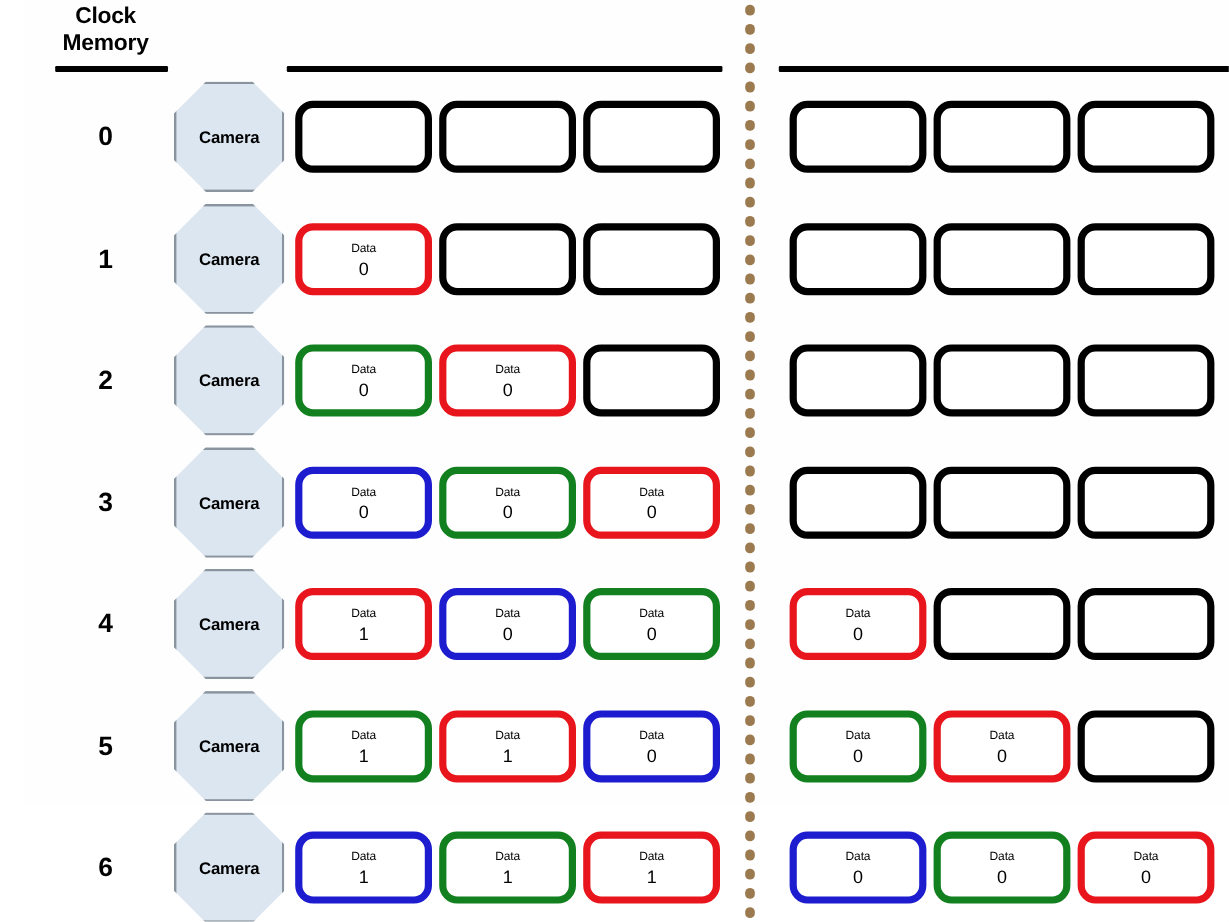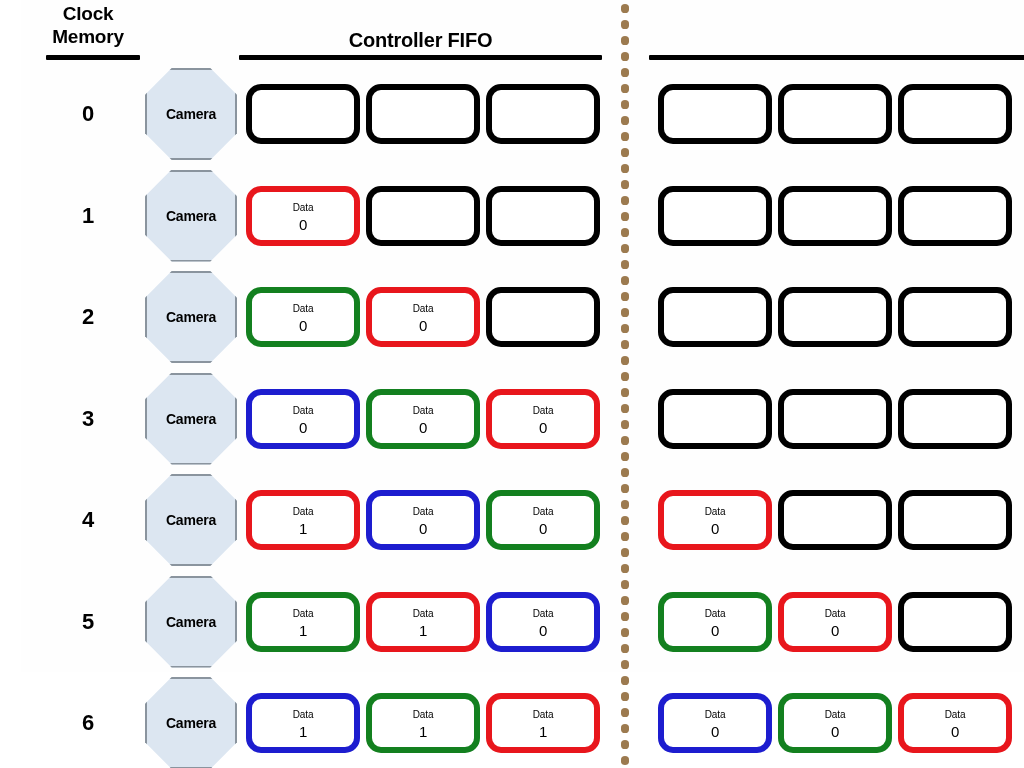--- a/index.html
+++ b/index.html
@@ -154,21 +154,20 @@
 <body>
 
 <div id="stage">
 
   <div class="hdr-clock">
     <div>Clock</div>
     <div>Memory</div>
   </div>
   <div class="hdr-rule clock"></div>
 
-  <div class="hdr-title fifo">Controller FIFO</div>
   <div class="hdr-rule fifo"></div>
 
   <div class="hdr-rule ddr"></div>
 
   <div id="divider">
       <div class="dot" style="top: 0px; background: rgb(156, 122, 79);"></div>
       <div class="dot" style="top: 16px; background: rgb(156, 122, 79);"></div>
       <div class="dot" style="top: 32px; background: rgb(156, 122, 79);"></div>
       <div class="dot" style="top: 48px; background: rgb(156, 122, 79);"></div>
       <div class="dot" style="top: 64px; background: rgb(156, 122, 79);"></div>

